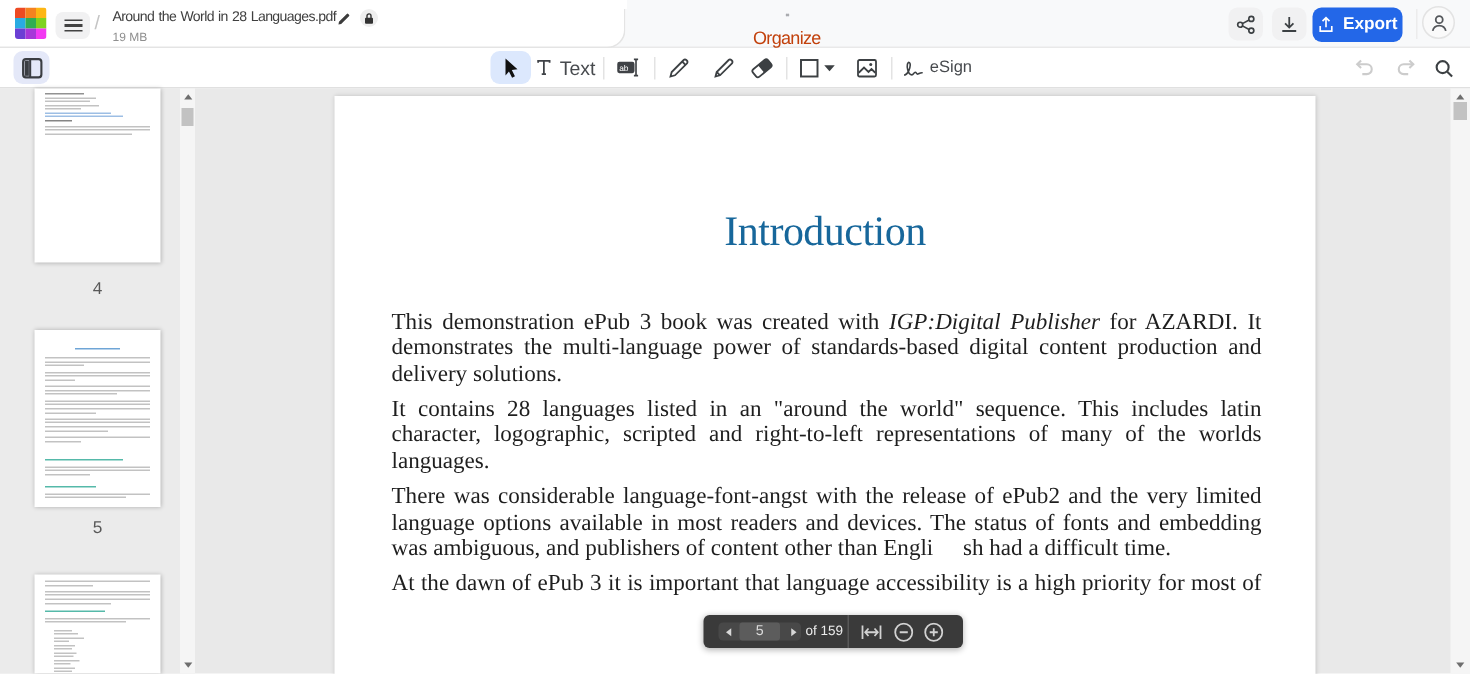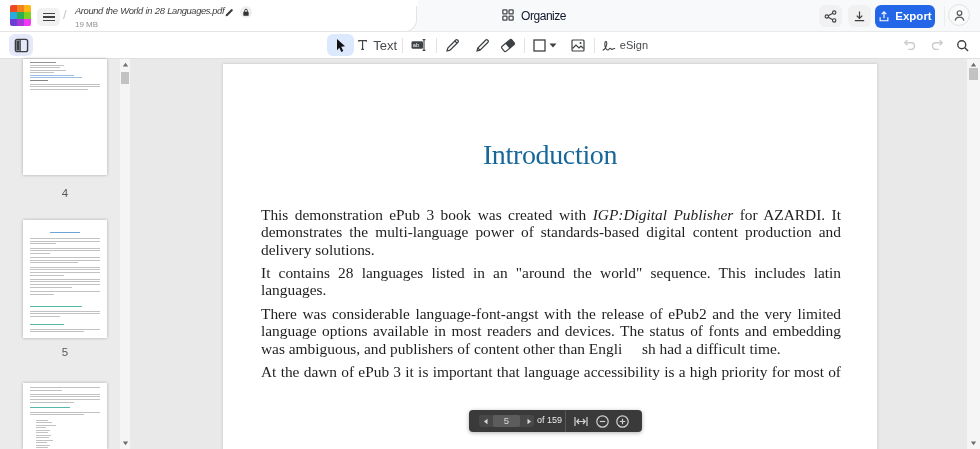--- a/index.html
+++ b/index.html
@@ -7,27 +7,27 @@
   .abs { position:absolute; }
   
   #header { position:absolute; left:0; top:0; width:980px; height:32px; background:#f8f9fa; border-bottom:1px solid #e9e9e9; }
   #filecard { position:absolute; left:0; top:0; width:417px; height:32px; background:#fff;
     border-right:1px solid #e4e4e4; border-bottom:1px solid #e4e4e4; border-bottom-right-radius:12px; }
   #edittab { position:absolute; left:416px; top:6px; width:73px; height:27px; background:#fff;
     border:1px solid #e7e7e7; border-bottom:none;
     border-radius:8px 8px 0 0; display:flex; align-items:center; justify-content:center; gap:6px;
     color:#2367e8; font-size:11.5px; letter-spacing:-0.2px; padding-top:4px; }
   #edittab .bluecap { position:absolute; top:-1px; left:-1px; width:73px; height:2.5px; background:#2367e8; border-radius:4px 4px 2px 2px; }
-  #organize { position:absolute; left:502px; top:6px; height:26px; padding-top:3px; display:flex; gap:7px; color:#0f172a; font-size:12px; letter-spacing:-0.45px; }
+  #organize { position:absolute; left:502px; top:6px; height:26px; padding-top:3px; display:flex; align-items:center; gap:7px; color:#c2410c; font-size:12px; letter-spacing:-0.45px;flex-direction:column; }
   #logo { position:absolute; left:10px; top:5px; width:21px; height:21px; border-radius:2px; overflow:hidden;
     display:grid; grid-template-columns:7px 7px 7px; grid-template-rows:7px 7px 7px; }
   #hamburger { position:absolute; left:37px; top:8px; width:23px; height:18px; background:#f1f1f2; border-radius:5px; }
   #hamburger i { position:absolute; left:5.5px; width:12px; height:1.4px; background:#424242; }
   #slash { position:absolute; left:63px; top:7px; color:#c4c4c4; font-size:13px; }
-  #fname { position:absolute; left:75px; top:5px; color:#3f3f3f; font-size:9.4px; letter-spacing:-0.4px; word-spacing:0.6px;font-style:italic; }
+  #fname { position:absolute; left:75px; top:5px; color:#3f3f3f; font-size:9.4px; letter-spacing:-0.4px; word-spacing:0.6px; }
   #fsize { position:absolute; left:75px; top:19.5px; color:#8f8f8f; font-size:8px; }
   .hbtn { position:absolute; top:5px; width:23px; height:22px; background:#f1f1f2; border-radius:6px;
     display:flex; align-items:center; justify-content:center; }
   #exportbtn { position:absolute; left:875px; top:4.5px; width:60px; height:23px; background:#2367e8; border-radius:6px;
     color:#fff; font-size:11.5px; font-weight:bold; display:flex; align-items:center; justify-content:center; gap:5px; }
   #avatar { position:absolute; left:948px; top:4px; width:22px; height:22px; border-radius:50%; background:#fafafa;
     border:1px solid #e3e3e3; display:flex; align-items:center; justify-content:center; }
   
   #toolbar { position:absolute; left:0; top:32px; width:980px; height:27px; background:#fff; border-bottom:1px solid #e0e0e0; }
   .tbtn { position:absolute; top:2px; height:22px; display:flex; align-items:center; justify-content:center; border-radius:6px; }
@@ -309,20 +309,21 @@
   <div id="page">
     <div id="ptitle">Introduction</div>
     <div id="pbody">
       <div class="para">
         <div class="ln">This demonstration ePub 3 book was created with <i>IGP:Digital Publisher</i> for AZARDI. It</div>
         <div class="ln">demonstrates the multi-language power of standards-based digital content production and</div>
         <div class="ln last">delivery solutions.</div>
       </div>
       <div class="para">
         <div class="ln">It contains 28 languages listed in an "around the world" sequence. This includes latin</div>
+        <div class="ln">character, logographic, scripted and right-to-left representations of many of the worlds</div>
         <div class="ln last">languages.</div>
       </div>
       <div class="para">
       </div>
       <div class="para">
         <div class="ln">There was considerable language-font-angst with the release of ePub2 and the very limited</div>
         <div class="ln">language options available in most readers and devices. The status of fonts and embedding</div>
         <div class="ln last" style="position:relative">was ambiguous, and publishers of content other than Engli<span style="position:absolute;left:381px">sh had a difficult time.</span></div>
       </div>
       <div class="para">

